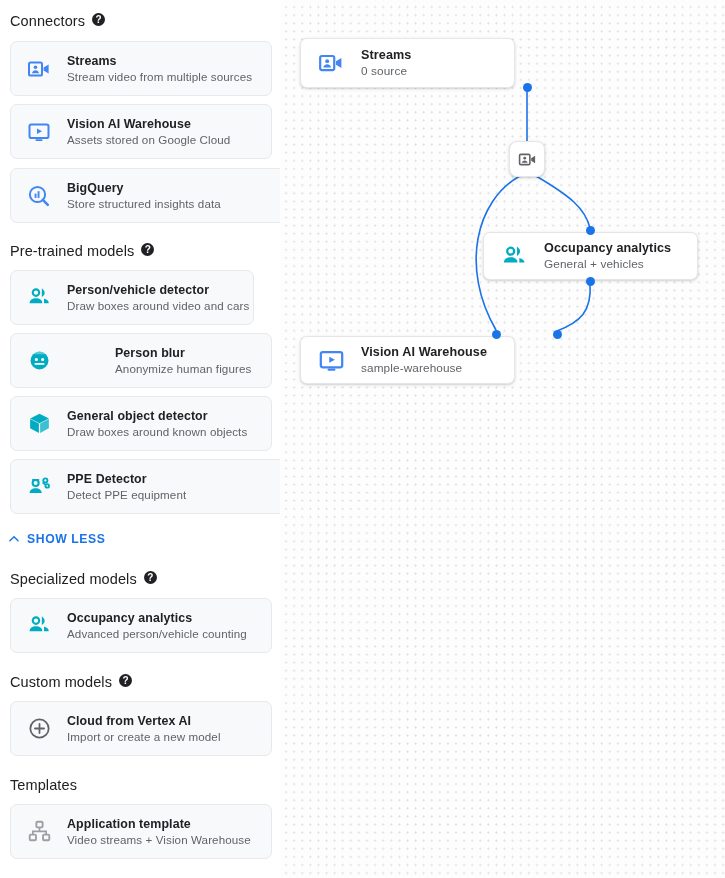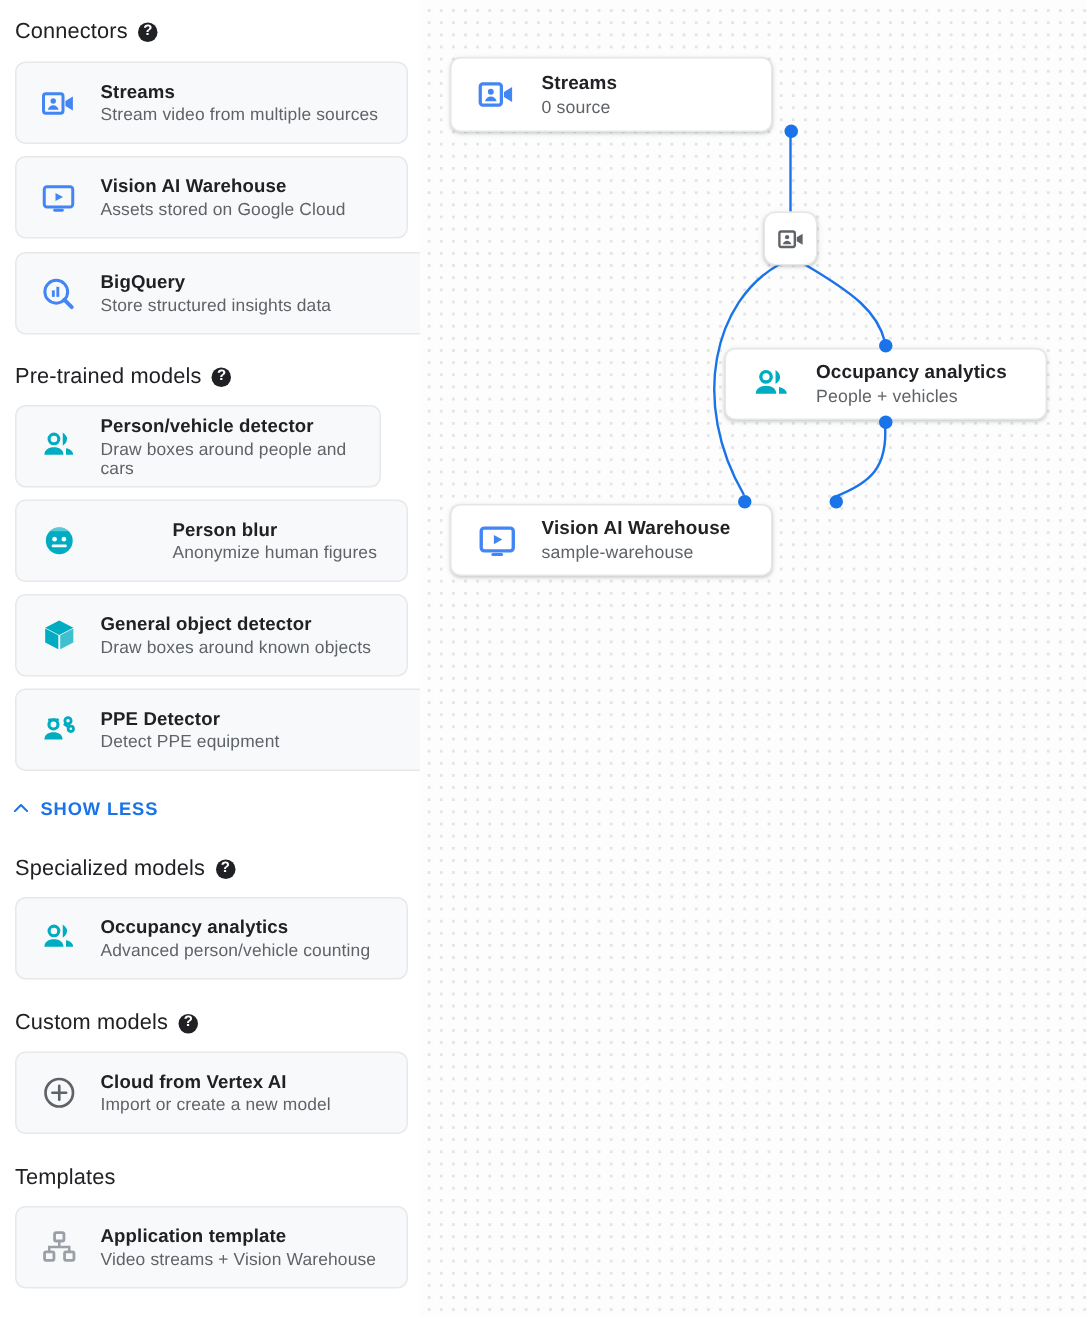--- a/index.html
+++ b/index.html
@@ -14,21 +14,21 @@
   
   #sidebar {
     width: 280px; height: 878px;
     background: #ffffff;
     padding: 0 0 0 0;
     overflow: hidden;
     position: relative;
     flex: none;
   }
   .section-head {
-    display: flex; align-items: center; gap: 7px;
+    display: flex; gap: 7px;
     padding: 0 0 0 10px;
     color: #202124;
     font-size: 14.5px;
     letter-spacing: .1px;
   }
   .help-icon {
     width: 13px; height: 13px; border-radius: 50%;
     background: #202124; color: #fff;
     font-size: 10px; font-weight: bold;
     display: flex; align-items: center; justify-content: center;
@@ -170,21 +170,21 @@
       <span class="card-icon">
         <svg width="25" height="25" viewBox="0 0 24 24">
             <circle cx="8.6" cy="7.3" r="3.1" fill="none" stroke="#00acc1" stroke-width="2"></circle>
             <path d="M2.5 17.4c0-3.1 2.7-4.8 6.1-4.8s6.1 1.7 6.1 4.8z" fill="#00acc1"></path>
             <path d="M15.1 5.1a3.1 3.1 0 010 4.6z" fill="#00acc1" stroke="#00acc1" stroke-width="1.7"></path>
             <path d="M16.3 13.3c2.7.5 4.6 2 4.6 4.1h-4.6z" fill="#00acc1"></path>
           </svg>
       </span>
       <span class="card-text">
         <span class="card-title">Person/vehicle detector</span>
-        <span class="card-sub">Draw boxes around people and cars</span>
+        <span class="card-sub">Draw boxes around video and cars</span>
       </span>
     </div>
     <div class="card" style="position:absolute;left:0;top:333px;width:262px;gap:48px;">
       <span class="card-icon">
         <svg width="25" height="25" viewBox="0 0 24 24">
             <circle cx="12" cy="12" r="8.6" fill="#00acc1"></circle>
             <circle cx="9" cy="11" r="1.5" fill="#fff"></circle>
             <circle cx="15" cy="11" r="1.5" fill="#fff"></circle>
             <path d="M8 15.3h8" stroke="#fff" stroke-width="1.7" stroke-linecap="round"></path>
             <path d="M12 3.4a8.6 8.6 0 00-6 2.5h12a8.6 8.6 0 00-6-2.5z" fill="#fff" opacity=".35"></path>
@@ -333,21 +333,21 @@
       <span class="node-icon">
         <svg width="27" height="27" viewBox="0 0 24 24">
             <circle cx="8.6" cy="7.3" r="3.1" fill="none" stroke="#00acc1" stroke-width="2"></circle>
             <path d="M2.5 17.4c0-3.1 2.7-4.8 6.1-4.8s6.1 1.7 6.1 4.8z" fill="#00acc1"></path>
             <path d="M15.1 5.1a3.1 3.1 0 010 4.6z" fill="#00acc1" stroke="#00acc1" stroke-width="1.7"></path>
             <path d="M16.3 13.3c2.7.5 4.6 2 4.6 4.1h-4.6z" fill="#00acc1"></path>
           </svg>
       </span>
       <span class="node-text">
         <span class="node-title">Occupancy analytics</span>
-        <span class="node-sub">People + vehicles</span>
+        <span class="node-sub">General + vehicles</span>
       </span>
     </div>
     <div class="port" style="left:306px;top:226px;"></div>
     <div class="port" style="left:306px;top:277px;"></div>
 
     <div class="node" style="left:20px;top:336px;width:215px;height:48px;">
       <span class="node-icon">
         <svg width="27" height="27" viewBox="0 0 24 24">
             <rect x="2.5" y="4.5" width="19" height="13.5" rx="1.8" fill="none" stroke="#4285f4" stroke-width="2"></rect>
             <path d="M10 8.6l5 2.7-5 2.7z" fill="#4285f4"></path>

